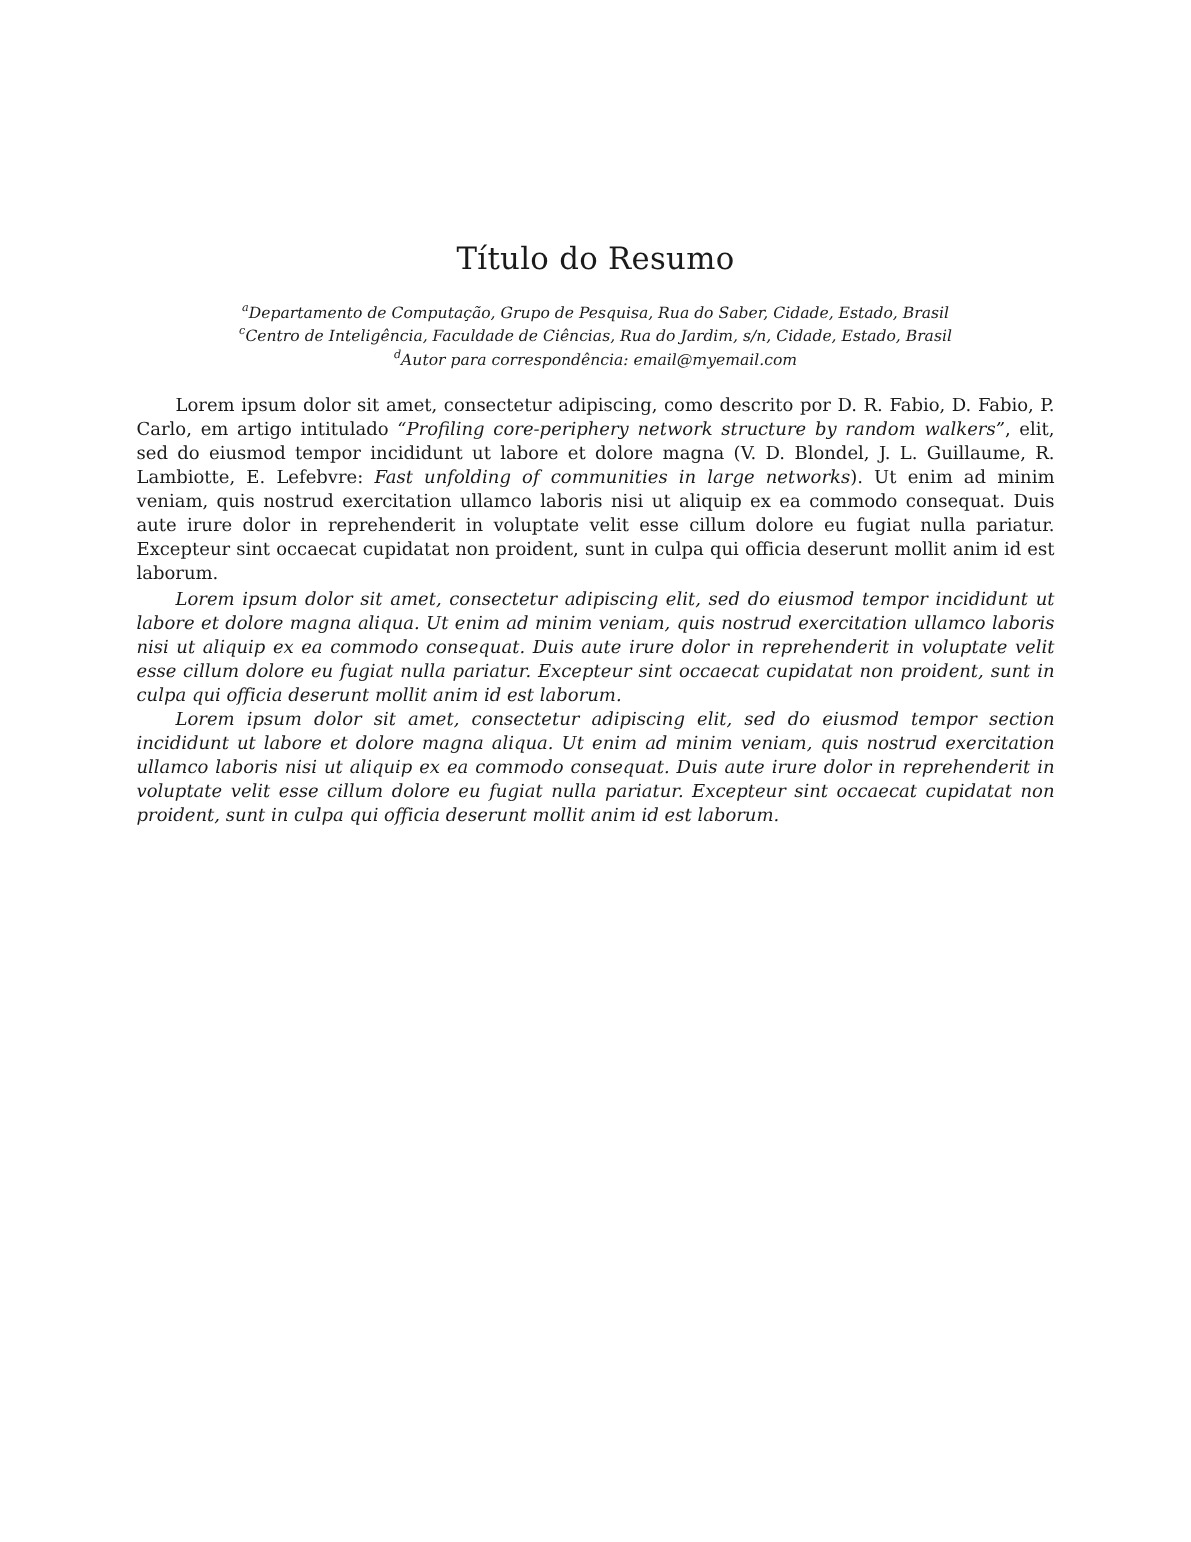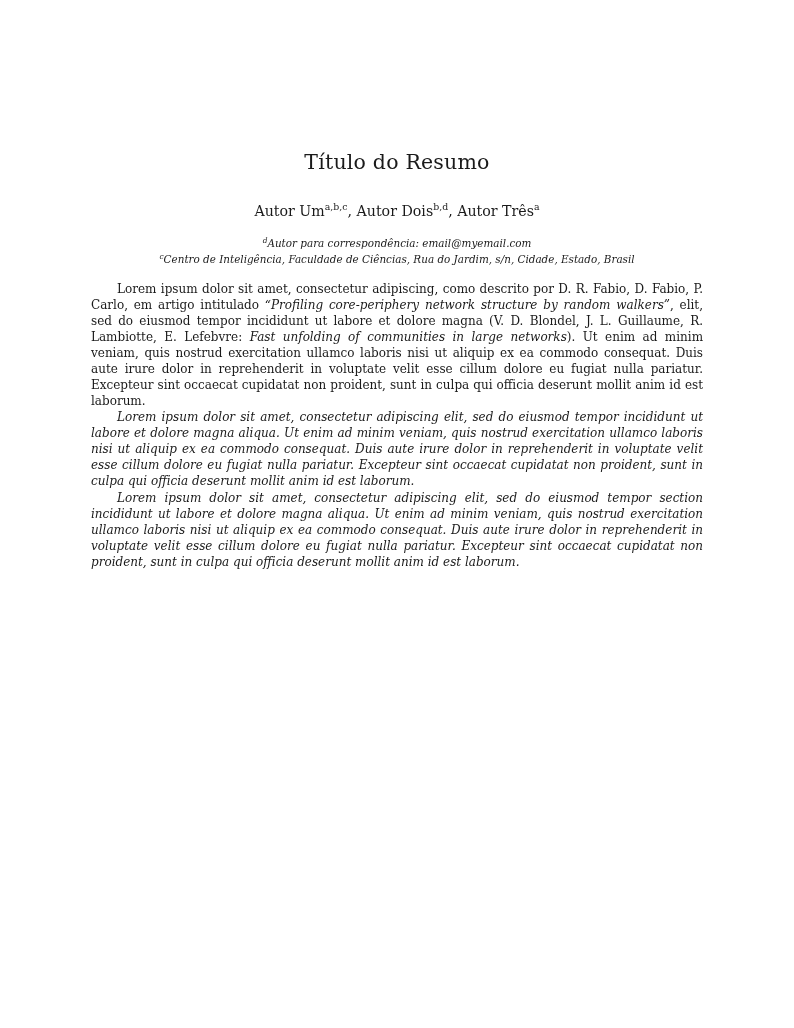--- a/index.html
+++ b/index.html
@@ -10,21 +10,21 @@
   body {
     width: 794px;
     height: 1028px;
     font-family: "DejaVu Serif", "Liberation Serif", serif;
     color: #1a1a1a;
     position: relative;
     overflow: hidden;
   }
   .page {
     position: absolute;
-    left: 0; top: 6px;
+    left: 0; top: 16px;
     width: 794px;
     height: 836px;
     background: #ffffff;
   }
   .content {
     position: absolute;
     left: 91px;
     top: 0;
     width: 612px;
   }
@@ -117,27 +117,25 @@
   }
 </style>
 </head>
 <body>
 
 <div class="page">
   <div class="content">
 
     <h1 class="title">Título do Resumo</h1>
 
-    <div class="authors">
-      <span><span>Autor Um</span><sup>a,b,c</sup></span><span>, </span><span><span>Autor Dois</span><sup>b,d</sup></span><span>, </span><span><span>Autor Três</span><sup>a</sup></span>
-    </div>
 
     <div class="affiliations">
+      <span class="aff"><sup>a</sup><span>Departamento de Computação, Grupo de Pesquisa, Rua do Saber, Cidade, Estado, Brasil</span></span>
+      <span class="aff"><sup>c</sup><span>Centro de Inteligência, Faculdade de Ciências, Rua do Jardim, s/n, Cidade, Estado, Brasil</span></span>
       <span class="aff"><sup>d</sup><span>Autor para correspondência: email@myemail.com</span></span>
-      <span class="aff"><sup>c</sup><span>Centro de Inteligência, Faculdade de Ciências, Rua do Jardim, s/n, Cidade, Estado, Brasil</span></span>
     </div>
 
 
     <div class="abstract">
       <p><span>Lorem ipsum dolor sit amet, consectetur adipiscing, como descrito por D. R. Fabio, D. Fabio, P. Carlo, em artigo intitulado </span><i>“Profiling core-periphery network structure by random walkers”</i><span>, elit, sed do eiusmod tempor incididunt ut labore et dolore magna (V. D. Blondel, J. L. Guillaume, R. Lambiotte, E. Lefebvre: </span><i>Fast unfolding of communities in large networks</i><span>).  Ut enim ad minim veniam, quis nostrud exercitation ullamco laboris nisi ut aliquip ex ea commodo consequat.  Duis aute irure dolor in reprehenderit in voluptate velit esse cillum dolore eu fugiat nulla pariatur.  Excepteur sint occaecat cupidatat non proident, sunt in culpa qui officia deserunt mollit anim id est laborum.</span></p>
       <p>Lorem ipsum dolor sit amet, consectetur adipiscing elit, sed do eiusmod tempor incididunt ut labore et dolore magna aliqua. Ut enim ad minim veniam, quis nostrud exercitation ullamco laboris nisi ut aliquip ex ea commodo consequat. Duis aute irure dolor in reprehenderit in voluptate velit esse cillum dolore eu fugiat nulla pariatur.  Excepteur sint occaecat cupidatat non proident, sunt in culpa qui officia deserunt mollit anim id est laborum.</p>
       <p>Lorem ipsum dolor sit amet, consectetur adipiscing elit, sed do eiusmod tempor section incididunt ut labore et dolore magna aliqua. Ut enim ad minim veniam, quis nostrud exercitation ullamco laboris nisi ut aliquip ex ea commodo consequat.  Duis aute irure dolor in reprehenderit in voluptate velit esse cillum dolore eu fugiat nulla pariatur.  Excepteur sint occaecat cupidatat non proident, sunt in culpa qui officia deserunt mollit anim id est laborum.</p>
     </div>
 
   </div>

